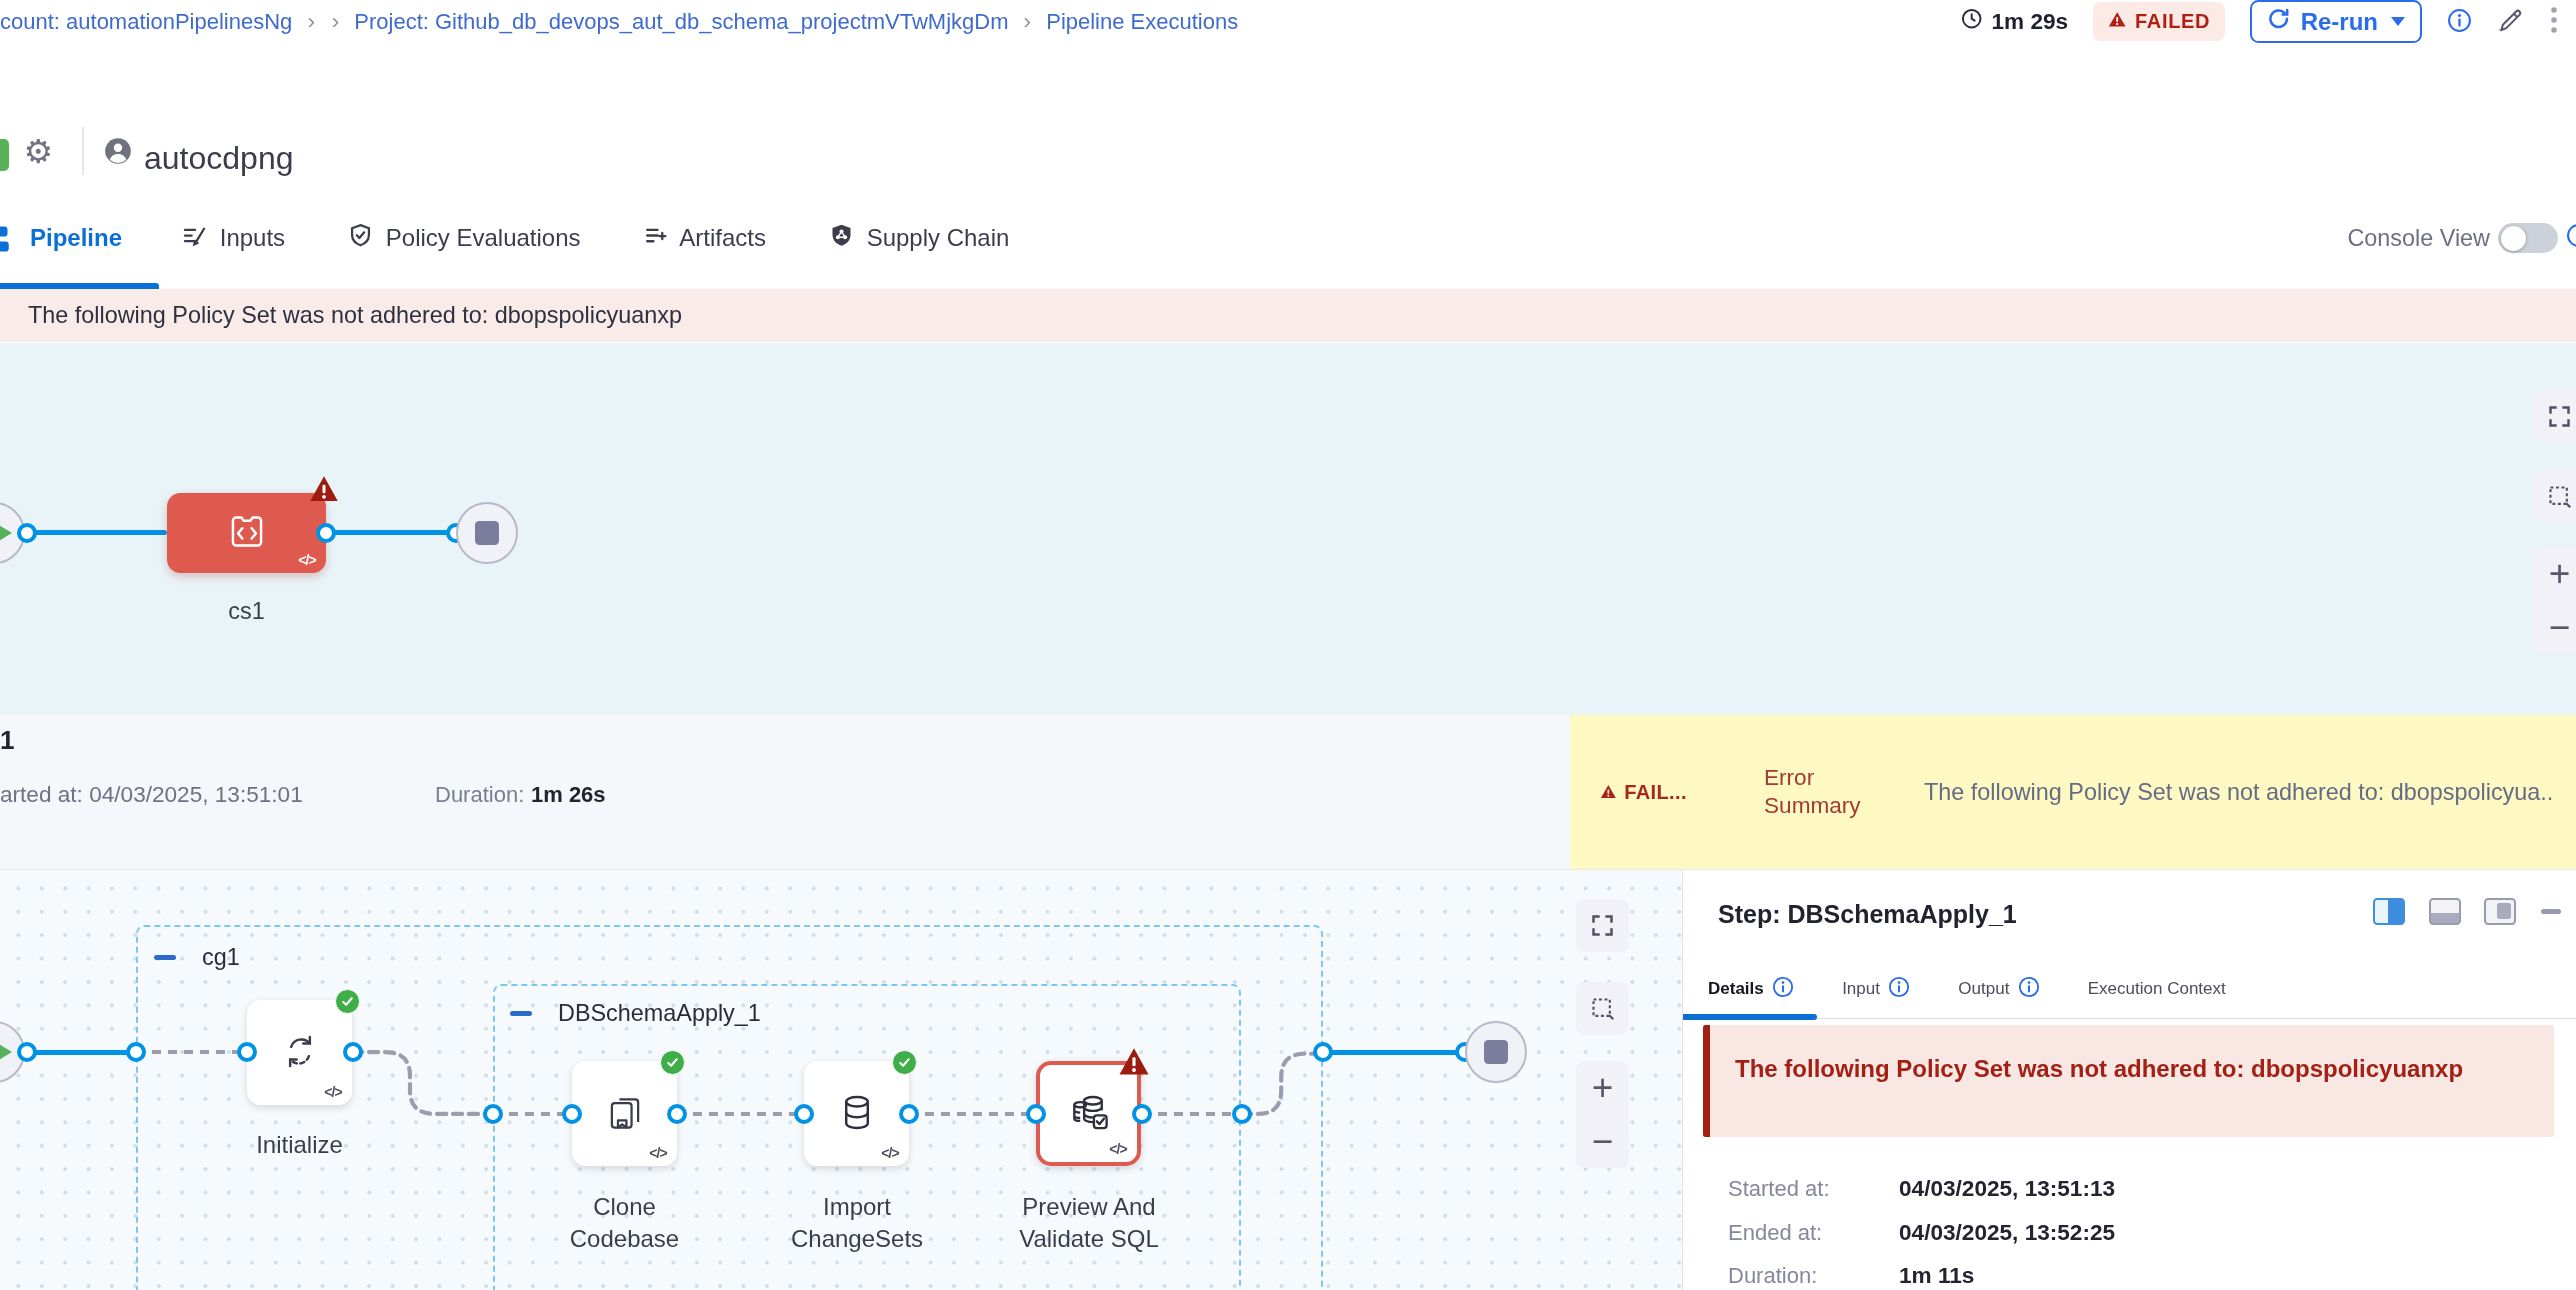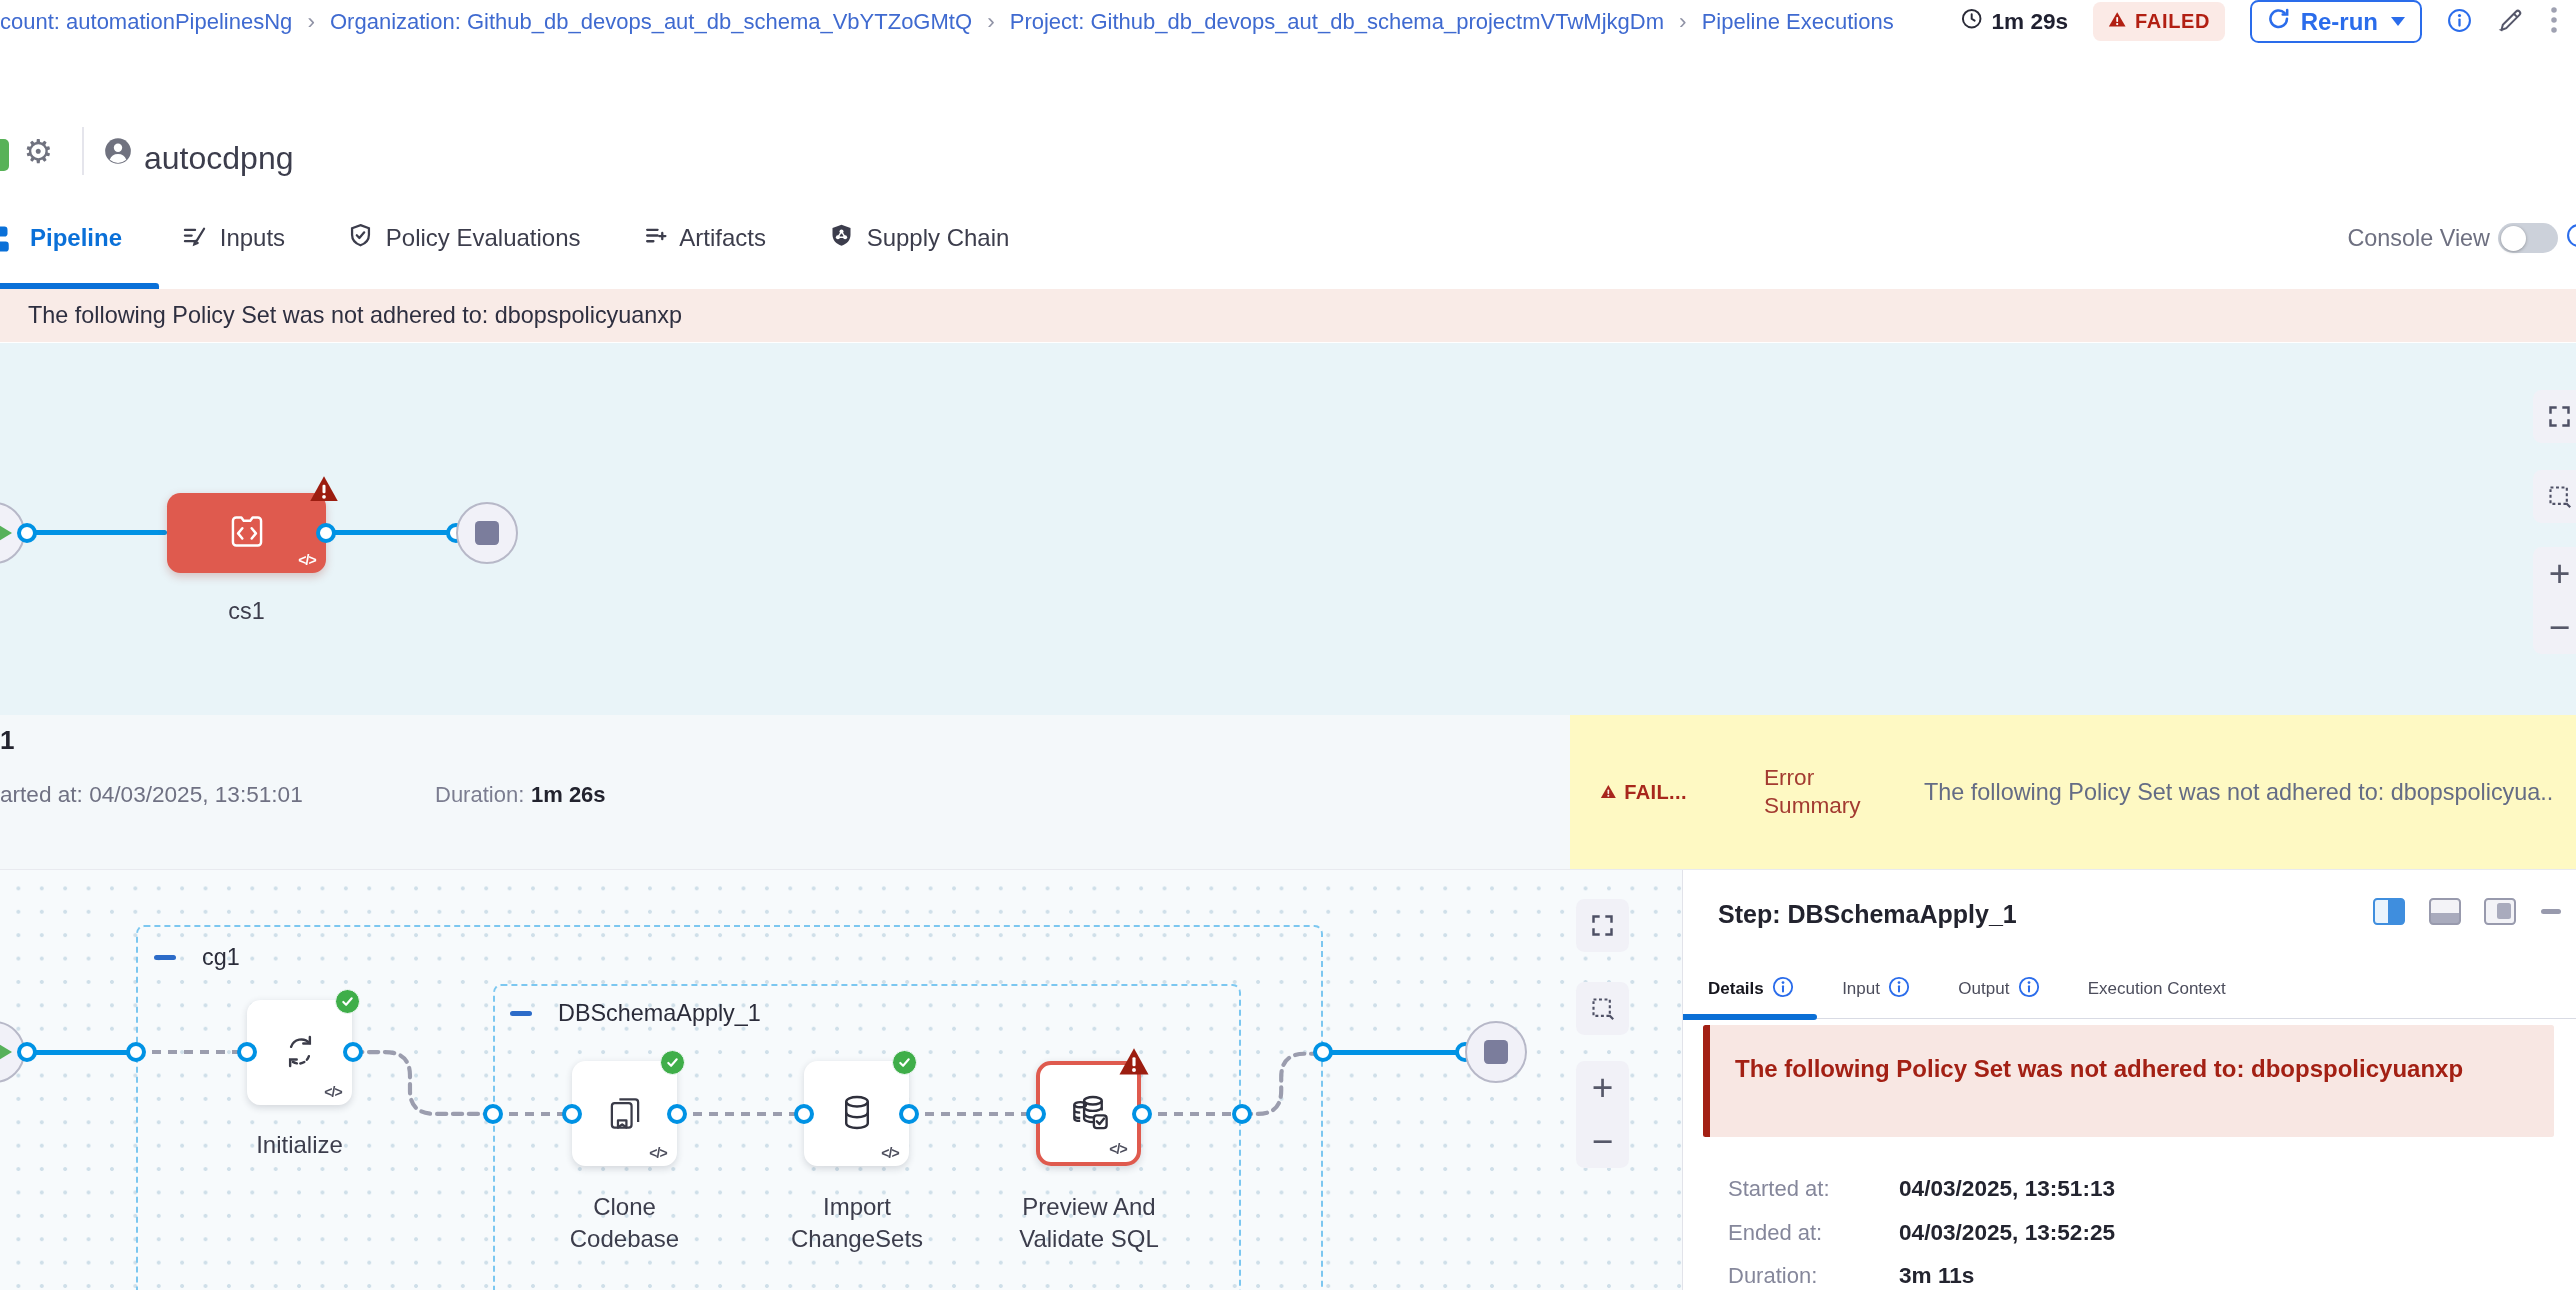--- a/index.html
+++ b/index.html
@@ -108,21 +108,20 @@
 </style>
 </head>
 <body>
 
 <div id="screen">
 
   <header class="topbar">
     <nav class="breadcrumb">
       <a class="crumb">count: automationPipelinesNg</a>
       <span class="sep">›</span>
-      <a class="crumb">Organization: Github_db_devops_aut_db_schema_VbYTZoGMtQ</a>
       <span class="sep">›</span>
       <a class="crumb">Project: Github_db_devops_aut_db_schema_projectmVTwMjkgDm</a>
       <span class="sep">›</span>
       <a class="crumb">Pipeline Executions</a>
     </nav>
     <div class="top-actions">
       <div class="elapsed">
         <span>
           <svg width="23.4" height="23.4" viewBox="0 0 24 24" fill="none" stroke="#2a2b38" stroke-width="2">
               <circle cx="12" cy="12" r="9"></circle>
@@ -521,18 +520,18 @@
       <div class="panel-error">
         <span>The following Policy Set was not adhered to: dbopspolicyuanxp</span>
       </div>
 
       <div class="panel-details">
         <span class="detail-label">Started at:</span>
         <span class="detail-value">04/03/2025, 13:51:13</span>
         <span class="detail-label">Ended at:</span>
         <span class="detail-value">04/03/2025, 13:52:25</span>
         <span class="detail-label">Duration:</span>
-        <span class="detail-value">3m 11s</span>
+        <span class="detail-value">1m 11s</span>
       </div>
     </aside>
   </div>
 </div>
 
 
 </body></html>

